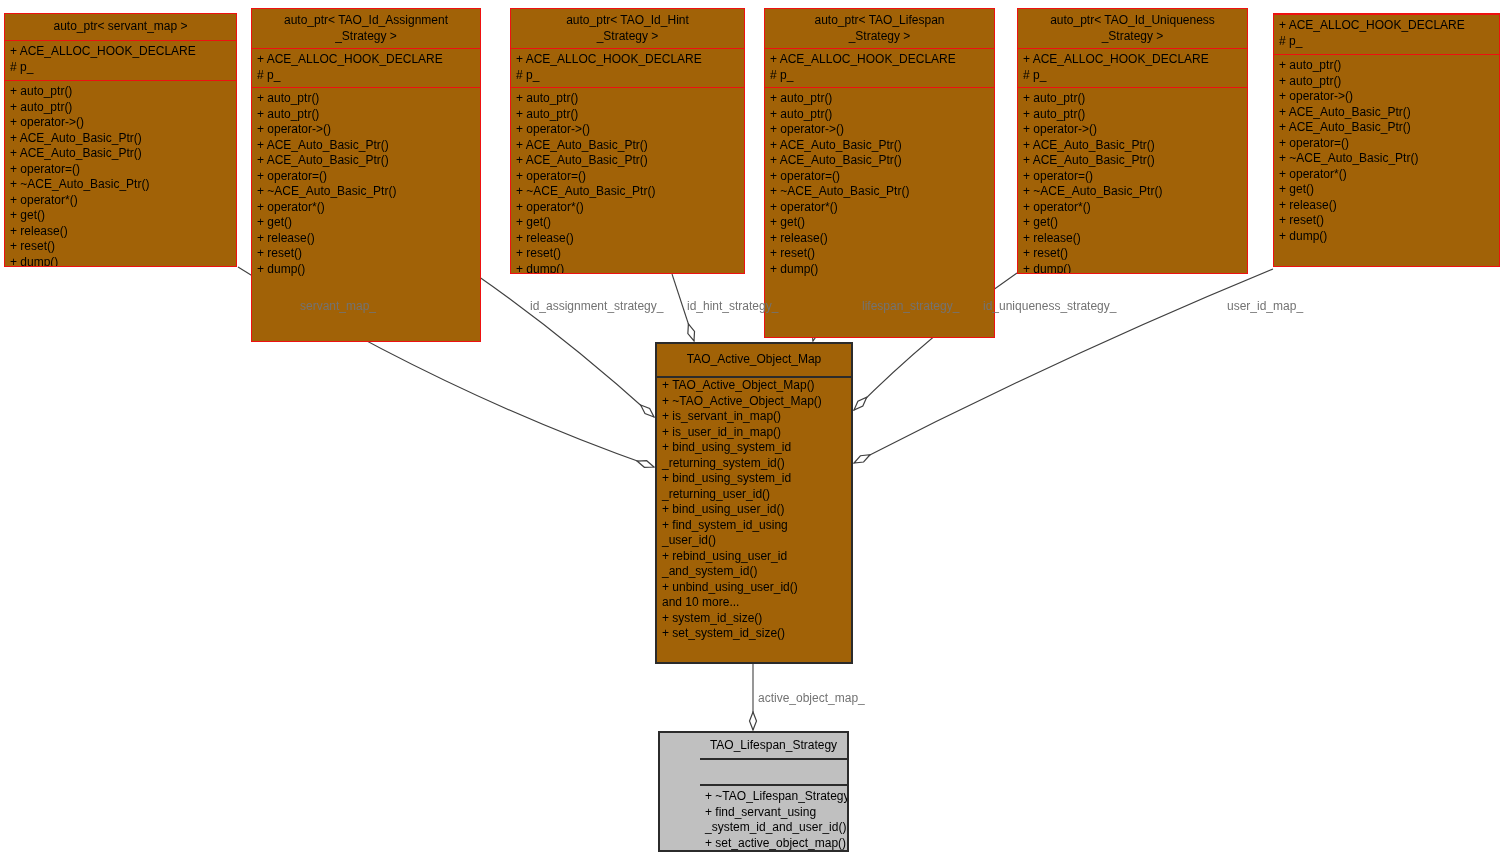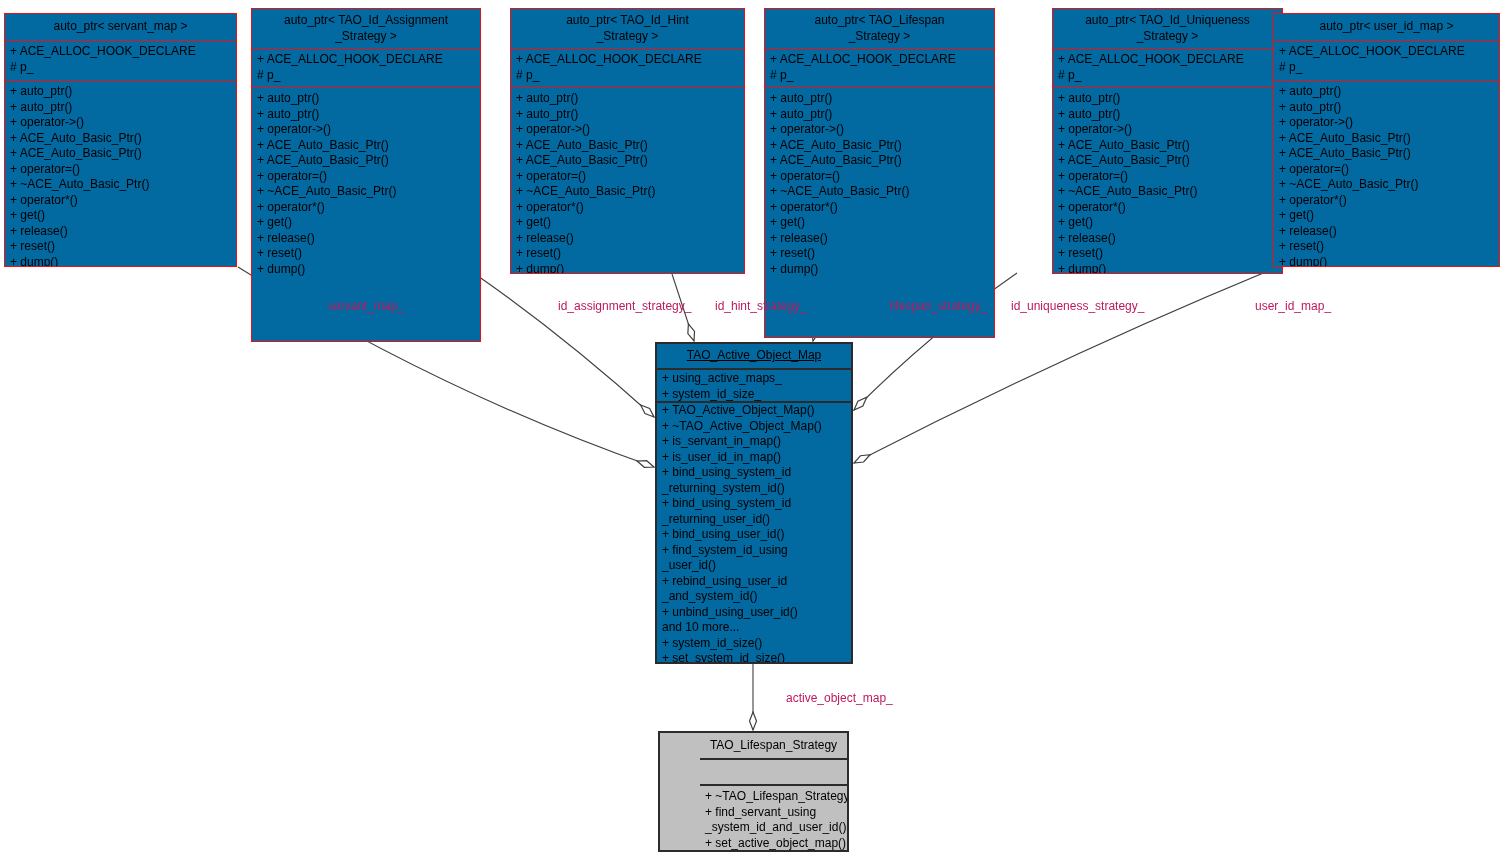--- a/index.html
+++ b/index.html
@@ -16,21 +16,21 @@
     overflow: hidden;
   }
   #edges {
     position: absolute;
     left: 0; top: 0;
     width: 1507px; height: 859px;
   }
   .uml-class {
     position: absolute;
     box-sizing: border-box;
-    background: #0369a1;
+    background: #a16207;
     border: 1.5px solid #ee1111;
     display: flex;
     flex-direction: column;
     font-size: 12px;
     color: #000000;
   }
   .uml-class.dark {
     border: 2px solid #2b2b2b;
   }
   .uml-class.gray {
@@ -58,48 +58,47 @@
     border-top: 2px solid #2b2b2b;
   }
   .member-line, .title-line {
     line-height: 15.5px;
     white-space: pre;
   }
   .edge-label {
     position: absolute;
     font-size: 12px;
     line-height: 14px;
-    color: #be185d;
+    color: #737373;
     white-space: pre;
-    margin-left: 28px;
   }
 
   
   #node-servant-map        { left: 4px;    top: 13px;  width: 233px; height: 254px; }
   #node-id-assignment      { left: 251px;  top: 8px;   width: 230px; height: 334px; }
   #node-id-hint            { left: 510px;  top: 8px;   width: 235px; height: 266px; }
   #node-lifespan-auto      { left: 764px;  top: 8px;   width: 231px; height: 330px; }
-  #node-id-uniqueness      { left: 1017px; top: 8px;   width: 231px; height: 266px; margin-left: 35px; }
+  #node-id-uniqueness      { left: 1017px; top: 8px;   width: 231px; height: 266px; }
   #node-user-id-map        { left: 1273px; top: 13px;  width: 227px; height: 254px; }
   #node-active-object-map  { left: 655px;  top: 342px; width: 198px; height: 322px; }
   #node-lifespan-strategy  { left: 658px;  top: 731px; width: 191px; height: 121px; }
 
   #node-servant-map .sec-title,
   #node-user-id-map .sec-title       { height: 26px; }
   #node-servant-map .sec-attrs,
   #node-user-id-map .sec-attrs       { height: 40px; }
   #node-id-assignment .sec-title,
   #node-id-hint .sec-title,
   #node-lifespan-auto .sec-title,
   #node-id-uniqueness .sec-title     { height: 39px; }
   #node-id-assignment .sec-attrs,
   #node-id-hint .sec-attrs,
   #node-lifespan-auto .sec-attrs,
   #node-id-uniqueness .sec-attrs     { height: 39px; }
-  #node-active-object-map .sec-title { height: 24px; text-decoration: underline; }
+  #node-active-object-map .sec-title { height: 32px; }
   #node-active-object-map .sec-attrs { height: 33px; padding-top: 1px; }
   #node-active-object-map .sec-methods { padding-top: 0; }
   #node-lifespan-strategy .sec-title { height: 25px; }
   #node-lifespan-strategy .sec-attrs { height: 26px; }
 
   .sec-methods { flex: 1 1 auto; }
 
   
   #lbl-servant-map        { left: 300px;  top: 299px; }
   #lbl-id-assignment      { left: 530px;  top: 299px; }
@@ -249,23 +248,20 @@
         <div class="member-line">+ ~ACE_Auto_Basic_Ptr()</div>
         <div class="member-line">+ operator*()</div>
         <div class="member-line">+ get()</div>
         <div class="member-line">+ release()</div>
         <div class="member-line">+ reset()</div>
         <div class="member-line">+ dump()</div>
       </div>
   </div>
 
   <div class="uml-class" id="node-user-id-map">
-    <div class="sec-title">
-        <div class="title-line">auto_ptr&lt; user_id_map &gt;</div>
-      </div>
     <div class="sec-attrs">
         <div class="member-line">+ ACE_ALLOC_HOOK_DECLARE</div>
         <div class="member-line"># p_</div>
       </div>
     <div class="sec-methods">
         <div class="member-line">+ auto_ptr()</div>
         <div class="member-line">+ auto_ptr()</div>
         <div class="member-line">+ operator-&gt;()</div>
         <div class="member-line">+ ACE_Auto_Basic_Ptr()</div>
         <div class="member-line">+ ACE_Auto_Basic_Ptr()</div>
@@ -275,24 +271,20 @@
         <div class="member-line">+ get()</div>
         <div class="member-line">+ release()</div>
         <div class="member-line">+ reset()</div>
         <div class="member-line">+ dump()</div>
       </div>
   </div>
 
   <div class="uml-class dark" id="node-active-object-map">
     <div class="sec-title">
         <div class="title-line">TAO_Active_Object_Map</div>
-      </div>
-    <div class="sec-attrs">
-        <div class="member-line">+ using_active_maps_</div>
-        <div class="member-line">+ system_id_size_</div>
       </div>
     <div class="sec-methods">
         <div class="member-line">+ TAO_Active_Object_Map()</div>
         <div class="member-line">+ ~TAO_Active_Object_Map()</div>
         <div class="member-line">+ is_servant_in_map()</div>
         <div class="member-line">+ is_user_id_in_map()</div>
         <div class="member-line">+ bind_using_system_id</div>
         <div class="member-line">_returning_system_id()</div>
         <div class="member-line">+ bind_using_system_id</div>
         <div class="member-line">_returning_user_id()</div>

